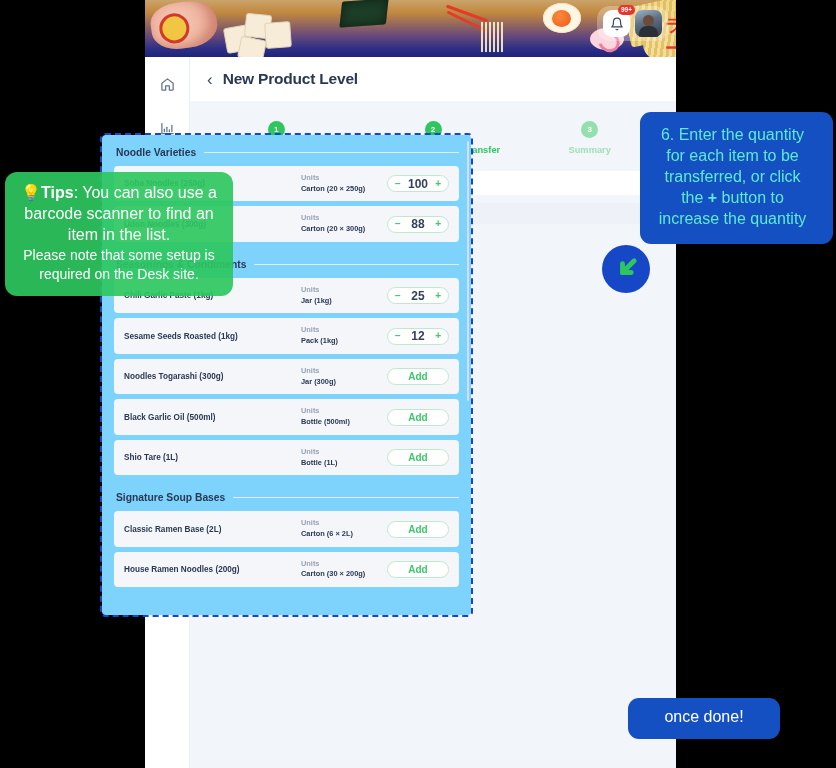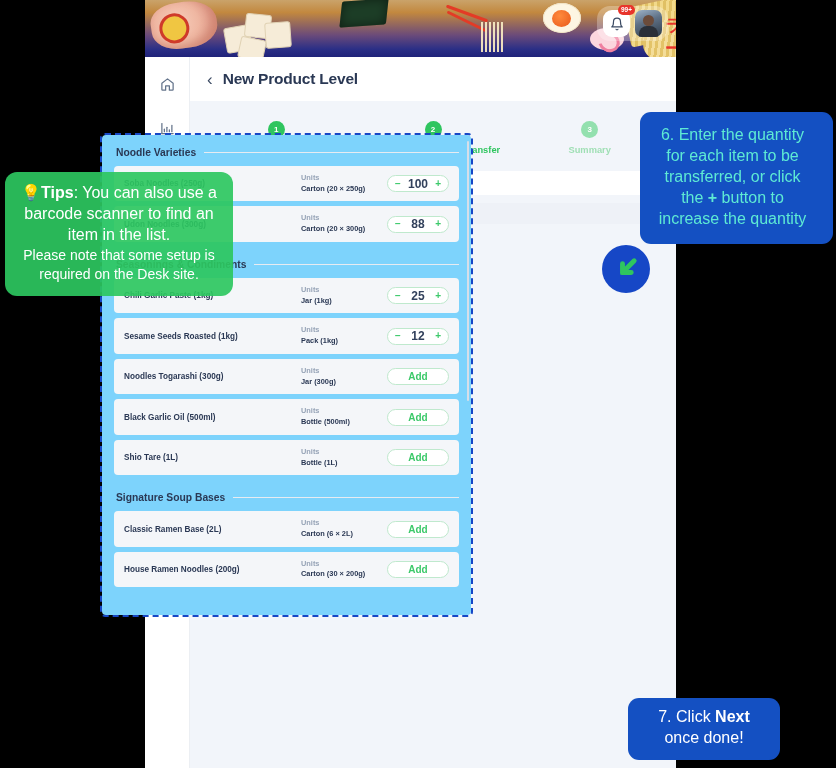--- a/index.html
+++ b/index.html
@@ -516,15 +516,14 @@
     <span>💡</span><span class="b">Tips</span><span>: You can also use a barcode scanner to find an item in the list.</span>
   </div>
   <div id="tips-line2">Please note that some setup is required on the Desk site.</div>
 </div>
 
 <div id="blue-callout">
   <span>6. Enter the quantity for each item to be transferred, or click the </span><span class="bold">+</span><span> button to increase the quantity</span>
 </div>
 
 <div id="next-callout">
-  <div><span>7. Click </span><span class="bold">Next</span></div>
   <div>once done!</div>
 </div>
 
 </body></html>

